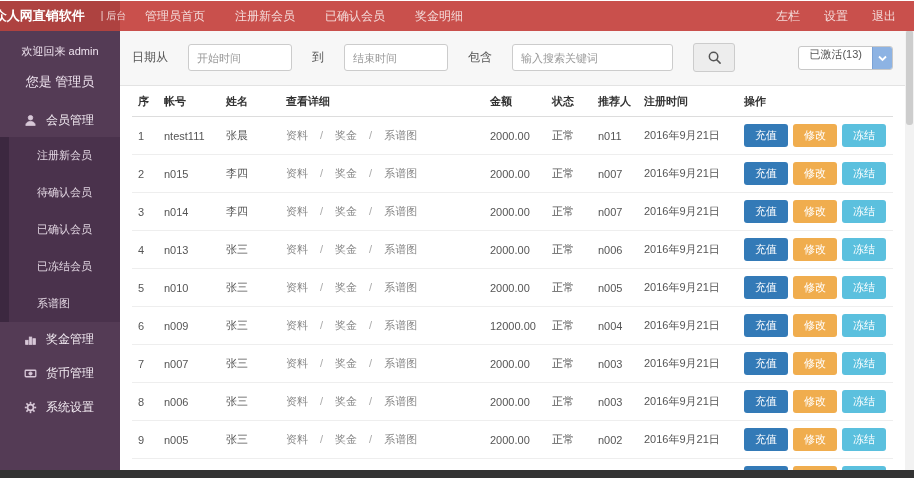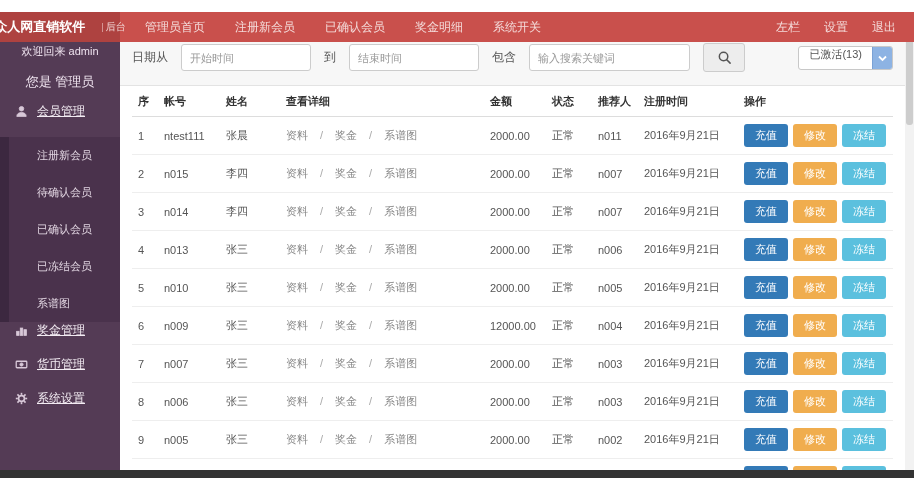--- a/index.html
+++ b/index.html
@@ -1,42 +1,42 @@
 <!DOCTYPE html>
 <html><head>
 <meta charset="utf-8">
 <style>
   * { margin:0; padding:0; box-sizing:border-box; }
   html,body { width:914px; height:478px; overflow:hidden; }
   body { font-family:"Liberation Sans","DejaVu Sans",sans-serif; font-size:12px; background:#fff; position:relative; }
 
   
-  .header { position:absolute; top:12px; left:0; width:914px; height:30px; background:#c9504c; display:flex; align-items:stretch; z-index:5; }
+  .header { position:absolute; top:1px; left:0; width:914px; height:30px; background:#c9504c; display:flex; align-items:stretch; z-index:5; }
   .brand { width:120px; background:#ae4240; color:#fff; display:flex; align-items:center; justify-content:center; font-weight:bold; font-size:13px; white-space:nowrap; }
-  .brand .suffix { font-weight:normal; font-size:10px; color:#f0d4d3; margin-left:16px;font-family:Liberation Serif, serif; }
+  .brand .suffix { font-weight:normal; font-size:10px; color:#f0d4d3; margin-left:16px; }
   .topnav { display:flex; align-items:center; margin-left:10px; }
   .topnav .nav-item { color:#f4dbda; padding:0 15px; line-height:30px; cursor:pointer; font-size:12px;text-align:center; }
   .topnav-right { margin-left:auto; display:flex; align-items:flex-end; margin-right:6px; }
   .topnav-right .nav-item { color:#f4dbda; padding:0 12px; line-height:30px; cursor:pointer; font-size:12px; }
 
   
   .sidebar { position:absolute; top:30px; left:0; width:120px; bottom:0; background:#543b55; color:#e8dce8; z-index:4; }
   .welcome { text-align:center; padding:14px 20px 4px; font-size:11px; color:#eee2ee; }
   .role { text-align:center; padding:10px 4px 12px; font-size:13px; color:#eee2ee; }
-  .menu-section { display:flex; height:34px; padding-left:13px; font-size:12px; color:#f3ecf3; cursor:pointer;text-decoration:underline; }
+  .menu-section { display:flex; align-items:center; height:34px; padding-left:22px; font-size:12px; color:#f3ecf3; cursor:pointer; }
   .menu-section .micon { width:16px; height:16px; margin-right:8px; display:inline-flex; align-items:center; justify-content:center; color:#d8c8d8; }
   .menu-section .micon svg { width:13px; height:13px; fill:currentColor; stroke:currentColor; }
   .submenu { background:#4a324c; border-left:9px solid #3c2840; }
   .submenu .subitem { height:37px; line-height:37px; padding-left:28px; font-size:11px; color:#e2d6e2; cursor:pointer; }
 
   
   .main { position:absolute; left:120px; top:30px; right:9px; bottom:8px; background:#fff; overflow:hidden; }
-  .filterbar { display:flex; align-items:center; gap:13px; background:#f7f7f7; border-bottom:1px solid #e3e3e3; padding:13px 12px; }
+  .filterbar { display:flex; align-items:center; gap:20px; background:#f7f7f7; border-bottom:1px solid #e3e3e3; padding:13px 12px; }
   .filterbar .flabel { color:#555; font-size:12px; white-space:nowrap; }
-  .filterbar input { height:27px; border:1px solid #ccc; border-radius:3px; padding:0 8px; font-size:11px; color:#333; background:#fff; width:130px; outline:none; font-family:inherit; }
+  .filterbar input { height:27px; border:1px solid #ccc; border-radius:3px; padding:0 8px; font-size:11px; color:#333; background:#fff; width:104px; outline:none; font-family:inherit; }
   .filterbar input::placeholder { color:#999; }
   .filterbar input.kw { width:161px; }
   .search-btn { width:42px; height:29px; background:#ededed; border:1px solid #ccc; border-radius:3px; cursor:pointer; display:flex; align-items:center; justify-content:center; }
   .spacer { flex:1; }
   .status-select { display:flex; align-items:flex-start; height:24px; border:1px solid #c8c8c8; border-radius:3px; background:#fff; overflow:hidden; cursor:pointer; }
   .status-select .sel-text { padding:0 10px; font-size:11px; color:#555; white-space:nowrap; }
   .status-select .dd-btn { width:20px; height:24px; background:#8db3e3; border-left:1px solid #7aa2d6; display:flex; align-items:center; justify-content:center; }
 
   
   table { border-collapse:collapse; margin:0 12px; width:calc(100% - 24px); table-layout:fixed; }
@@ -60,21 +60,20 @@
 <div class="header">
   <div class="brand">
     <span>众人网直销软件</span>
     <span class="suffix">| 后台</span>
   </div>
   <div class="topnav" id="top-nav">
       <span class="nav-item">管理员首页</span>
       <span class="nav-item">注册新会员</span>
       <span class="nav-item">已确认会员</span>
       <span class="nav-item">奖金明细</span>
-      <span class="nav-item">系统开关</span>
     </div>
   <div class="topnav-right" id="top-nav-right">
       <span class="nav-item">左栏</span>
       <span class="nav-item">设置</span>
       <span class="nav-item">退出</span>
     </div>
 </div>
 
 <div class="sidebar">
   <div class="welcome">欢迎回来 admin</div>

